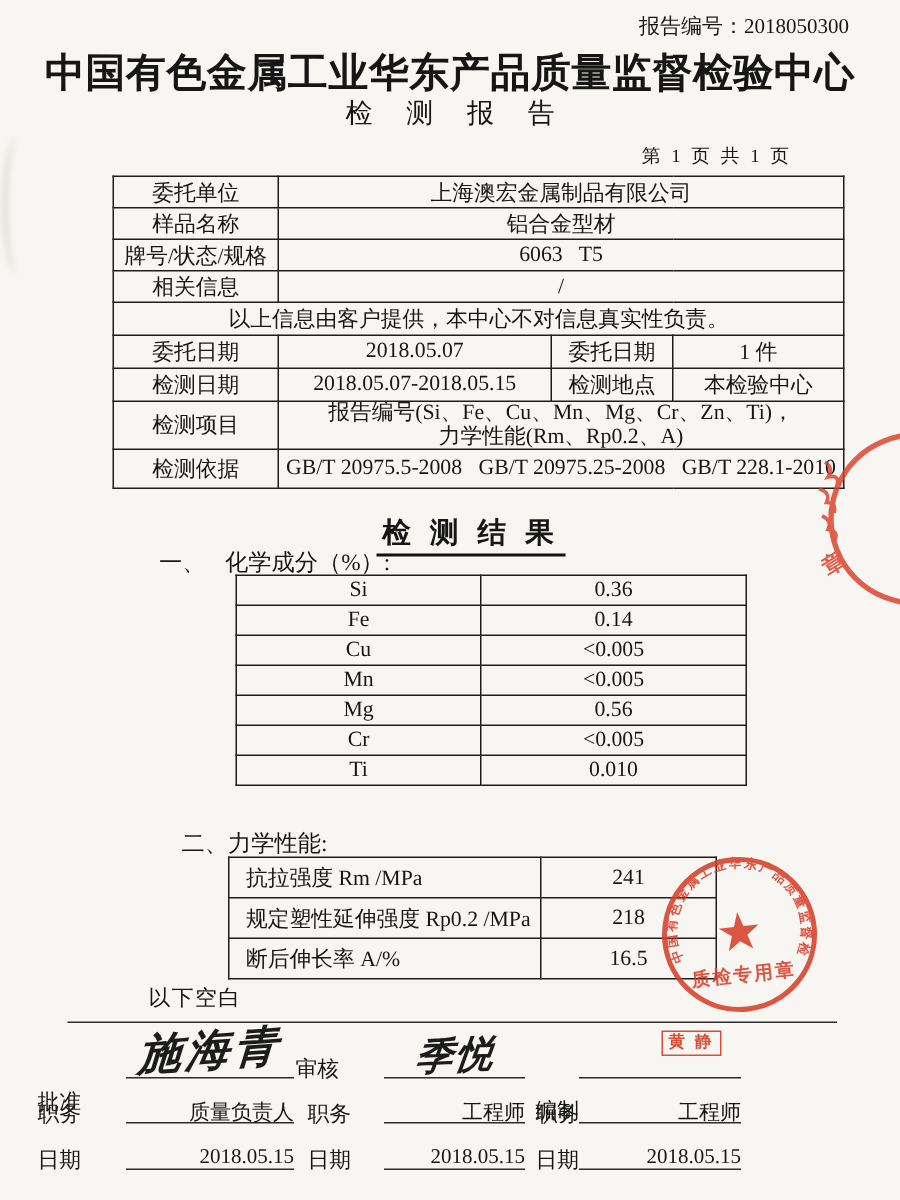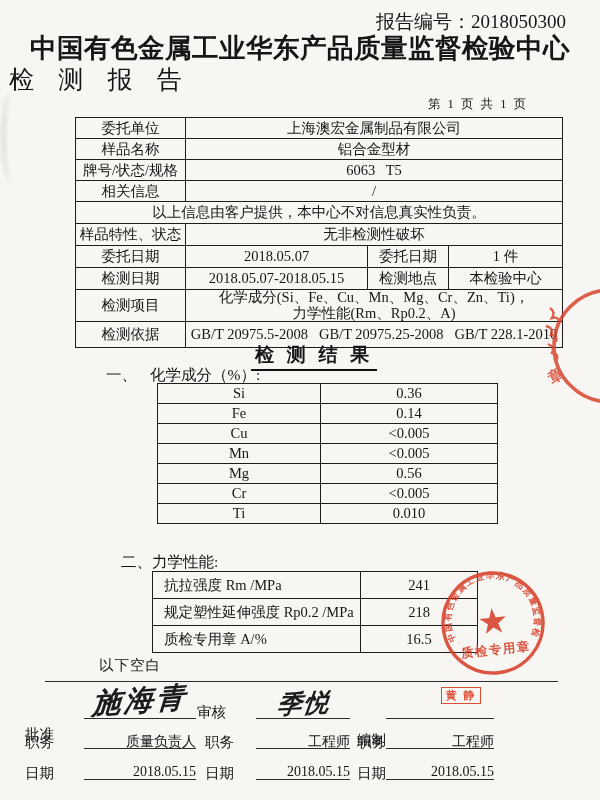--- a/index.html
+++ b/index.html
@@ -7,23 +7,23 @@
     width:600px;height:800px;overflow:hidden;position:relative;
     background:#f7f6f2;
     font-family:"Liberation Serif","DejaVu Serif",serif;
     color:#161616;
   }
   .vignette{position:absolute;inset:0;pointer-events:none;
     background:radial-gradient(ellipse 120% 115% at 52% 46%, rgba(0,0,0,0) 70%, rgba(90,88,82,0.10) 100%);
   }
   .smudge{position:absolute;left:2px;top:92px;width:16px;height:90px;border-left:3px solid rgba(120,118,110,0.25);
     border-radius:50% 0 0 50%;filter:blur(2px);pointer-events:none;}
-  .report-no{position:absolute;top:9px;right:34px;font-size:19px;}
+  .report-no{position:absolute;top:9px;right:34px;font-size:14px;}
   .org-title{position:absolute;top:30px;left:0;width:100%;text-align:center;font-size:26.5px;font-weight:bold;letter-spacing:0.5px;}
-  .doc-title{position:absolute;top:63px;left:0;width:100%;text-align:left;font-size:25px;letter-spacing:9px;text-indent:9px;font-family:Liberation Serif, serif;}
+  .doc-title{position:absolute;top:63px;left:0;width:100%;text-align:center;font-size:18px;letter-spacing:9px;text-indent:9px;font-family:Liberation Serif, serif;}
   .page-info{position:absolute;top:96px;right:72px;font-size:12.5px;letter-spacing:2px;}
 
   table.grid{border-collapse:collapse;table-layout:fixed;}
   table.grid td{border:1.5px solid #1d1d1d;text-align:center;vertical-align:middle;
     font-size:14.5px;padding:0 2px;overflow:hidden;}
   .info-table{position:absolute;top:117px;left:75px;width:487px;border-radius:24px;}
   .info-table tr.h21{height:21px}.info-table tr.h22{height:22px}
   .info-table tr.h32{height:32px}.info-table tr.h26{height:26px}
   .pre{white-space:pre-wrap;}
   .two-line{line-height:15.5px;font-size:14px;}
@@ -86,39 +86,35 @@
     <td colspan="3" class="pre">6063   T5</td>
   </tr>
   <tr class="h21">
     <td>相关信息</td>
     <td colspan="3">/</td>
   </tr>
   <tr class="h22">
     <td colspan="4">以上信息由客户提供，本中心不对信息真实性负责。</td>
   </tr>
   <tr class="h22">
-    <td>样品特性、状态</td>
-    <td colspan="3">无非检测性破坏</td>
-  </tr>
-  <tr class="h22">
     <td>委托日期</td>
     <td>2018.05.07</td>
     <td>委托日期</td>
     <td>1 件</td>
   </tr>
   <tr class="h22">
     <td>检测日期</td>
     <td>2018.05.07-2018.05.15</td>
     <td>检测地点</td>
     <td>本检验中心</td>
   </tr>
   <tr class="h32">
     <td>检测项目</td>
     <td colspan="3" class="two-line">
-      <div>化学成分(Si、Fe、Cu、Mn、Mg、Cr、Zn、Ti)，</div>
+      <div>报告编号(Si、Fe、Cu、Mn、Mg、Cr、Zn、Ti)，</div>
       <div>力学性能(Rm、Rp0.2、A)</div>
     </td>
   </tr>
   <tr class="h26">
     <td>检测依据</td>
     <td colspan="3" class="pre">GB/T 20975.5-2008   GB/T 20975.25-2008   GB/T 228.1-2010</td>
   </tr>
 </tbody>
   </table>
 
@@ -181,21 +177,21 @@
   <tbody>
       <tr>
         <td>抗拉强度 Rm /MPa</td>
         <td>241</td>
       </tr>
   <tr>
         <td>规定塑性延伸强度 Rp0.2 /MPa</td>
         <td>218</td>
       </tr>
   <tr>
-        <td>质检专用章 A/%</td>
+        <td>断后伸长率 A/%</td>
         <td>16.5</td>
       </tr>
 </tbody>
   </table>
 
 <div class="end-note">以下空白</div>
 
 <div class="sep-line"></div>
 
 <div class="sig-label" style="left:25px;top:701px;margin-top:24px;">批准</div>

